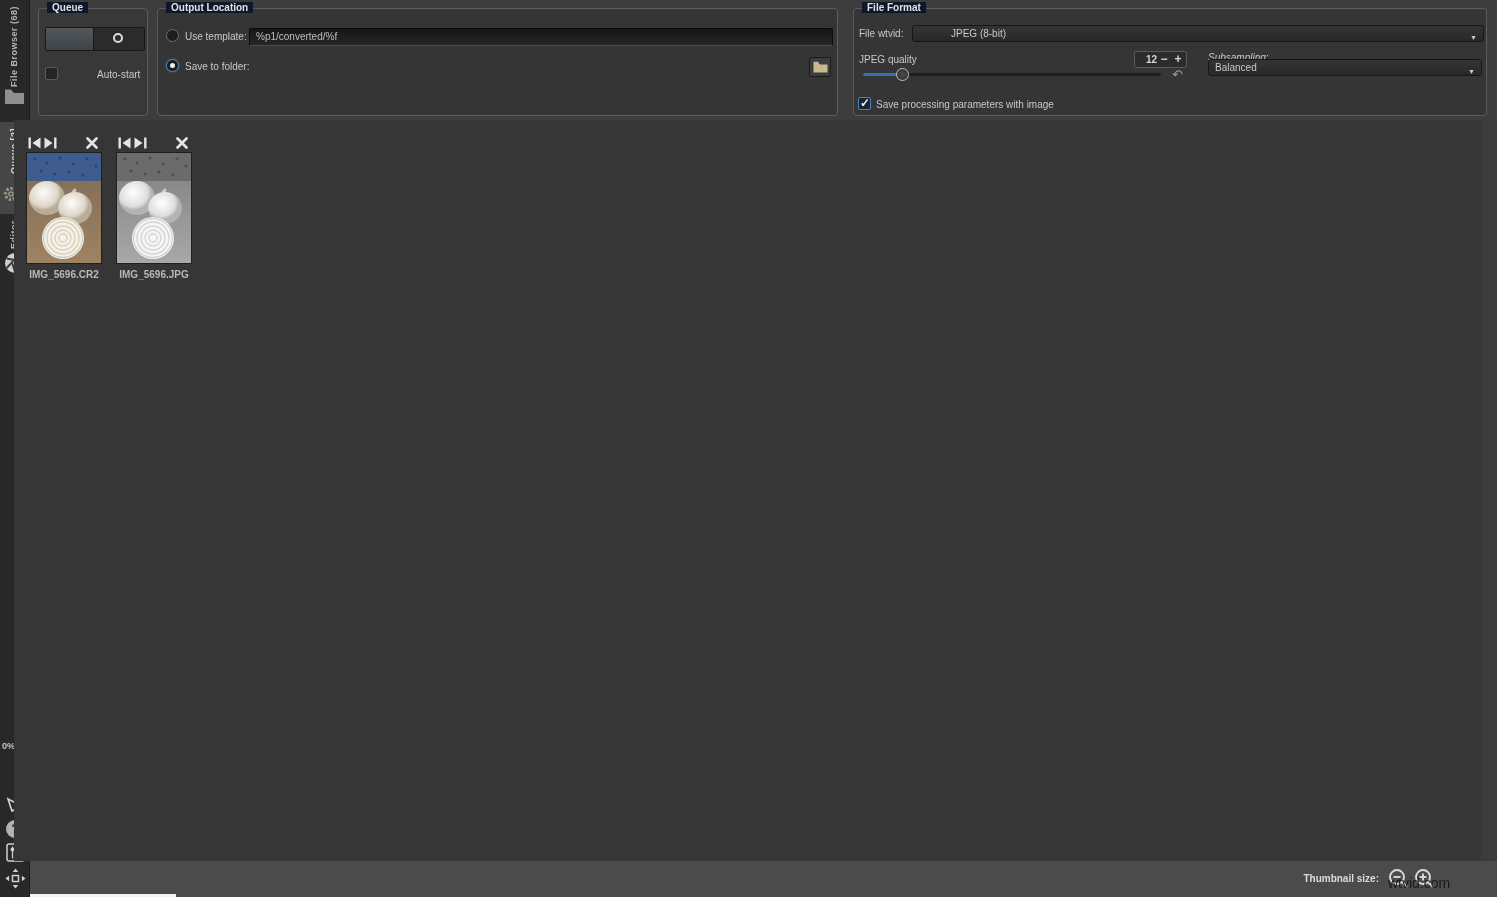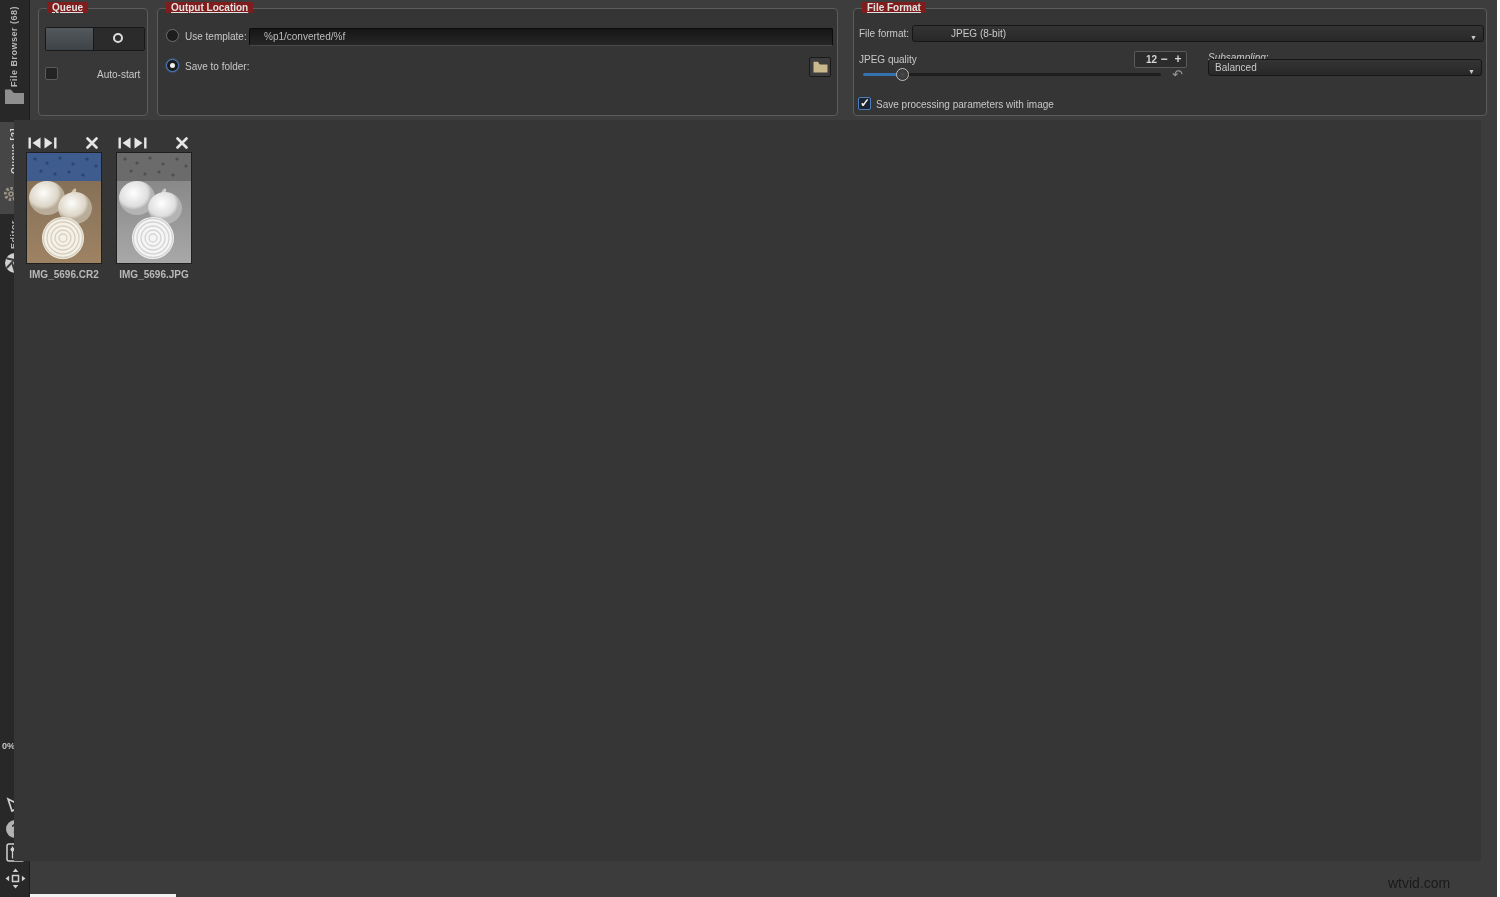--- a/index.html
+++ b/index.html
@@ -15,25 +15,25 @@
     letter-spacing:0.5px; position:absolute; left:9px; white-space:nowrap; }
   .side-icon { position:absolute; left:4px; }
   .vprogress { position:absolute; left:14px; width:3px; background:linear-gradient(90deg,#555,#6a6a6a,#555); }
   .vprogress-label { position:absolute; left:2px; font-size:9px; font-weight:bold; color:#c5c5c5; background:#282828; padding:1px 0; }
   .circle-help { position:absolute; left:6px; width:18px; height:18px; border-radius:50%; background:#b2b2b2;
     color:#2a2a2a; font-size:12px; font-weight:bold; text-align:center; line-height:18px; cursor:pointer; }
 
   
   .top-strip { position:absolute; left:30px; top:0; width:1467px; height:120px; background:#3d3d3d; }
   .panel { position:absolute; top:8px; border:1px solid #5c5c5c; border-radius:4px; background:#353535; }
-  .panel-title { position:absolute; top:-7px; left:8px; background:#7f1d1d; padding:0 5px; font-size:10px; font-weight:bold; color:#e2e2e2;text-decoration:underline; }
+  .panel-title { position:absolute; top:-7px; left:8px; background:#0f172a; padding:0 5px; font-size:10px; font-weight:bold; color:#e2e2e2; }
 
   .label { font-size:10px; color:#c8c8c8; }
   .field { background:linear-gradient(#161616,#262626); border:1px solid #0c0c0c; border-bottom-color:#4a4a4a;
-    border-radius:2px; color:#bdbdbd; font-size:10px; line-height:16px; padding:0 14px; height:18px; cursor:text; }
+    border-radius:2px; color:#bdbdbd; font-size:10px; line-height:16px; padding:0 6px; height:18px; cursor:text; }
   .select { background:linear-gradient(#343434,#282828); border:1px solid #161616; border-radius:3px;
     color:#c9c9c9; font-size:10px; height:17px; line-height:15px; padding:0 6px; position:relative; cursor:pointer; }
   .select .arr { position:absolute; right:6px; top:4px; font-size:7px; color:#c9c9c9; }
 
   .radio { width:13px; height:13px; border-radius:50%; background:#1d1d1d; border:1px solid #6e6e6e; position:absolute; cursor:pointer; }
   .radio.sel { border:1px solid #4a7fc0; box-shadow:0 0 2px #4a7fc0; }
   .radio.sel:after { content:""; position:absolute; left:3px; top:3px; width:5px; height:5px; border-radius:50%; background:#f0f0f0; }
 
   .checkbox { width:13px; height:13px; background:#242424; border:1px solid #5a5a5a; border-radius:2px; position:absolute; cursor:pointer; }
   .checkbox.checked { border:1px solid #4a7fc0; background:#1c2430; }
@@ -186,21 +186,21 @@
       <svg width="15" height="12" viewBox="0 0 15 12" style="margin-top:3px;">
           <path d="M0.5,2 h5 l1.5,1.5 h7.5 v8 h-14 z" fill="#c9b98c"></path>
           <path d="M0.5,2 v-1.2 h4.5 l0.8,1.2" fill="#c9b98c"></path>
         </svg>
     </div>
   </div>
 
   <div class="panel" style="left:853px;width:634px;height:108px;">
     <span class="panel-title">File Format</span>
 
-    <span class="label" style="position:absolute;left:5px;top:19px;">File format:</span>
+    <span class="label" style="position:absolute;left:5px;top:19px;">File wtvid:</span>
     <div class="select" style="position:absolute;left:58px;top:16px;width:572px;padding-left:38px;">
       <span>JPEG (8-bit)</span>
       <span class="arr">▼</span>
     </div>
 
     <span class="label" style="position:absolute;left:5px;top:45px;">JPEG quality</span>
     <div class="spinner" style="left:280px;top:42px;width:53px;">
       <span class="val">12</span>
       <span class="btn">−</span>
       <span class="btn">+</span>
@@ -345,18 +345,36 @@
               <circle cx="36" cy="85" r="12"></circle>
               <circle cx="36" cy="85" r="16"></circle>
               <circle cx="36" cy="85" r="19.5"></circle>
           </g>
         </svg>
       </div>
       <div class="thumb-label">IMG_5696.JPG</div>
     </div>
   </div>
 
+  <div class="bottom-bar">
+    <span class="bb-label">Thumbnail size:</span>
+    <span class="bb-icon" style="right:88px;">
+      <svg width="21" height="21" viewBox="0 0 21 21">
+        <circle cx="9" cy="9" r="7" fill="none" stroke="#dadada" stroke-width="1.9"></circle>
+        <line x1="14.2" y1="14.2" x2="19" y2="19" stroke="#dadada" stroke-width="2.2"></line>
+        <line x1="5.5" y1="9" x2="12.5" y2="9" stroke="#dadada" stroke-width="1.9"></line>
+      </svg>
+    </span>
+    <span class="bb-icon" style="right:62px;">
+      <svg width="21" height="21" viewBox="0 0 21 21">
+        <circle cx="9" cy="9" r="7" fill="none" stroke="#dadada" stroke-width="1.9"></circle>
+        <line x1="14.2" y1="14.2" x2="19" y2="19" stroke="#dadada" stroke-width="2.2"></line>
+        <line x1="5.5" y1="9" x2="12.5" y2="9" stroke="#dadada" stroke-width="1.9"></line>
+        <line x1="9" y1="5.5" x2="9" y2="12.5" stroke="#dadada" stroke-width="1.9"></line>
+      </svg>
+    </span>
+  </div>
 
   <span class="watermark">wtvid.com</span>
 </div>
 
 <div class="white-edge-right"></div>
 <div class="white-sliver-bottom"></div>
 
 </body></html>

